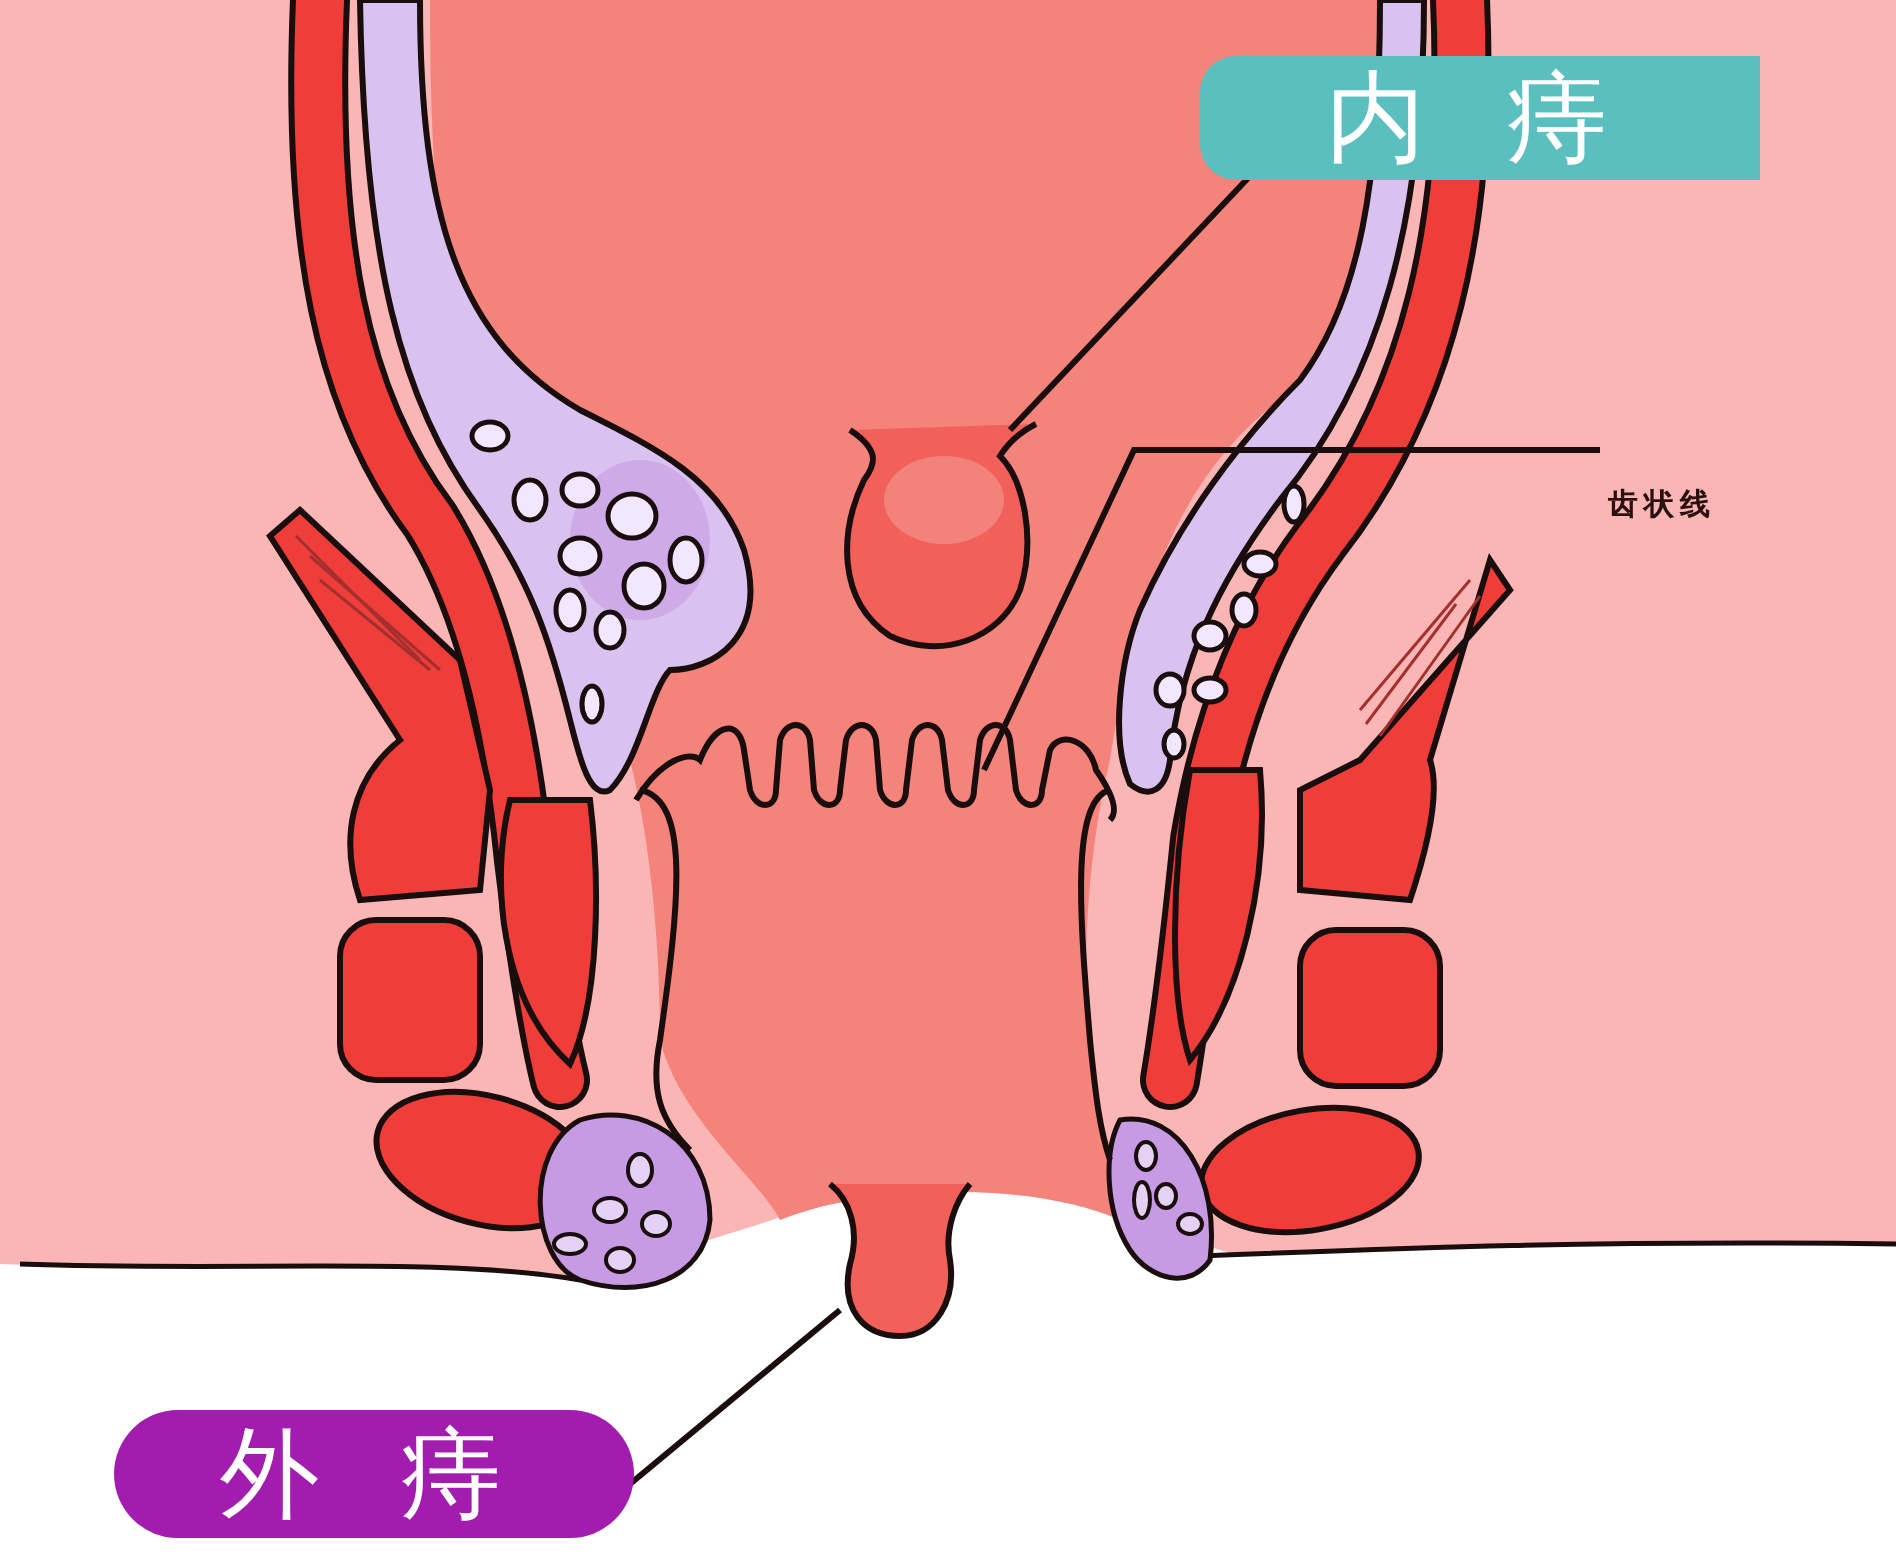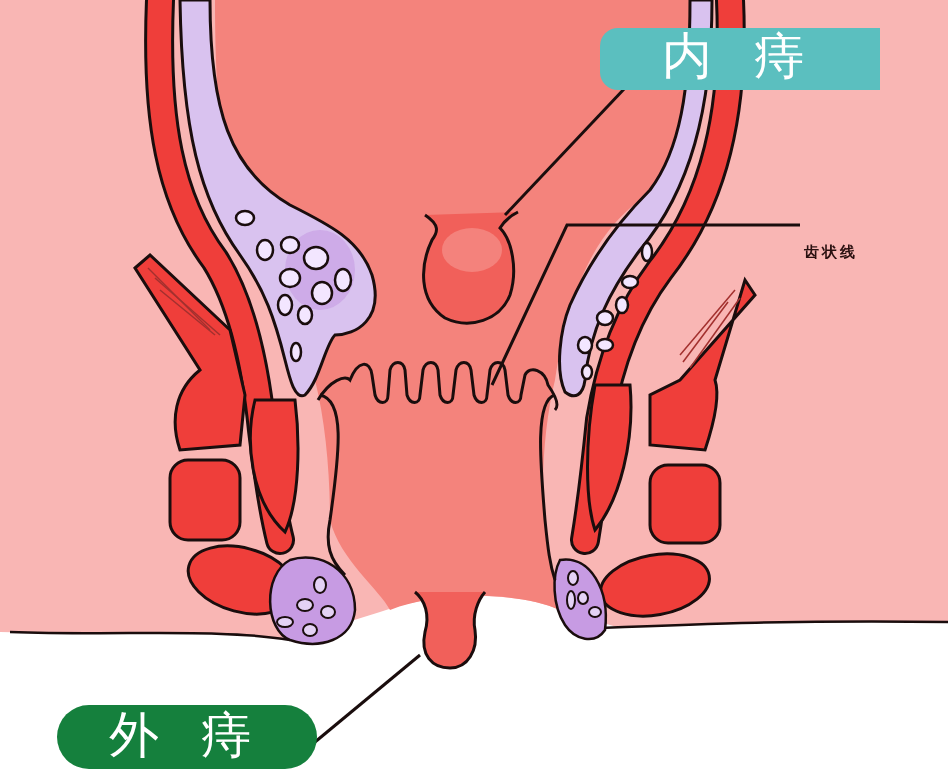--- a/index.html
+++ b/index.html
@@ -1,21 +1,21 @@
 <!DOCTYPE html>
 <html><head>
 <meta charset="utf-8">
 <style>
   html, body { margin: 0; padding: 0; }
   body { width: 948px; height: 780px; overflow: hidden; background: #ffffff; font-family: "DejaVu Sans", sans-serif; }
   #stage { position: relative; width: 948px; height: 780px; }
   svg { position: absolute; left: 0; top: 0; }
   .label-pill {
-    position: absolute; display: flex; align-items: flex-end; justify-content: center;
-    color: #ffffff; font-family: Liberation Sans, sans-serif; letter-spacing: 14px;
+    position: absolute; display: flex; align-items: center; justify-content: center;
+    color: #ffffff; font-family: Liberation Serif, serif; letter-spacing: 14px;
     font-size: 50px; font-weight: normal;
   }
   .small-label {
     position: absolute; font-family: "DejaVu Sans", sans-serif; font-weight: bold;
     font-size: 15px; color: #2a1010; letter-spacing: 3px; margin-top: 28px;
   }
 </style>
 </head>
 <body>
 
@@ -114,16 +114,16 @@
     <polyline points="800,225 567,225 492,385" fill="none" stroke="#1a0d0d" stroke-width="3"></polyline>
     <line x1="420" y1="655" x2="315" y2="742" stroke="#1a0d0d" stroke-width="3"></line>
   </svg>
 
   <div class="label-pill" style="left:600px; top:28px; width:280px; height:62px; background:#5bbfbf; border-radius:18px 0 0 18px;">
     <span>内 痔</span>
   </div>
   <div class="small-label" style="left:804px; top:215px;">
     <span>齿状线</span>
   </div>
-  <div class="label-pill" style="left:57px; top:705px; width:260px; height:64px; background:#15803d; border-radius:32px;">
+  <div class="label-pill" style="left:57px; top:705px; width:260px; height:64px; background:#a21caf; border-radius:32px;">
     <span>外 痔</span>
   </div>
 </div>
 
 </body></html>

